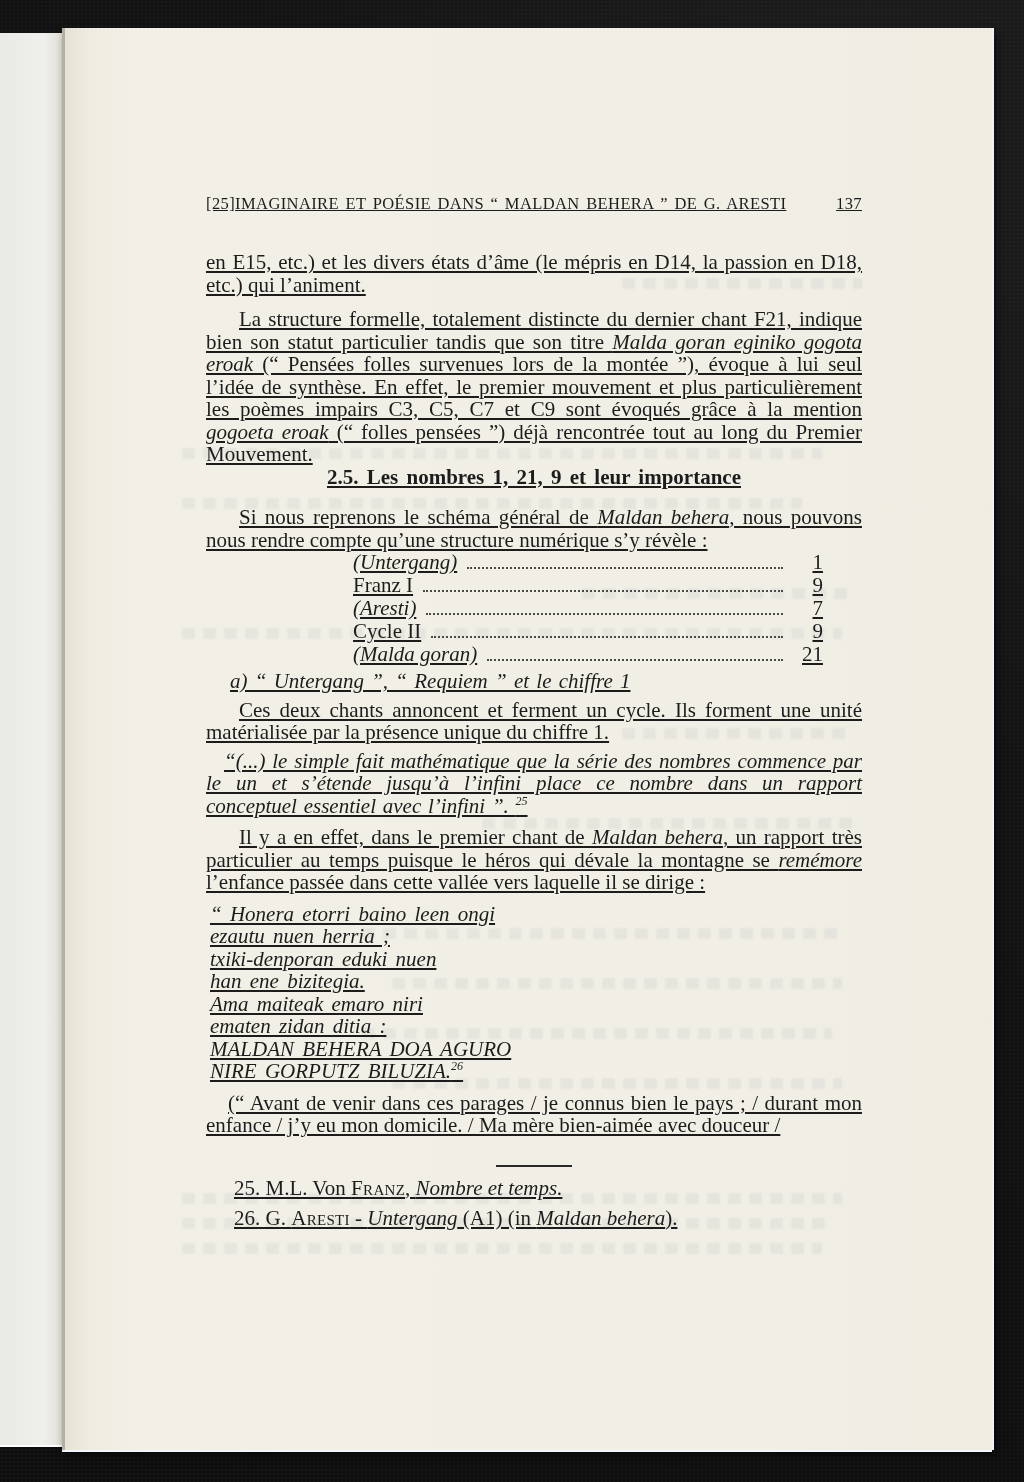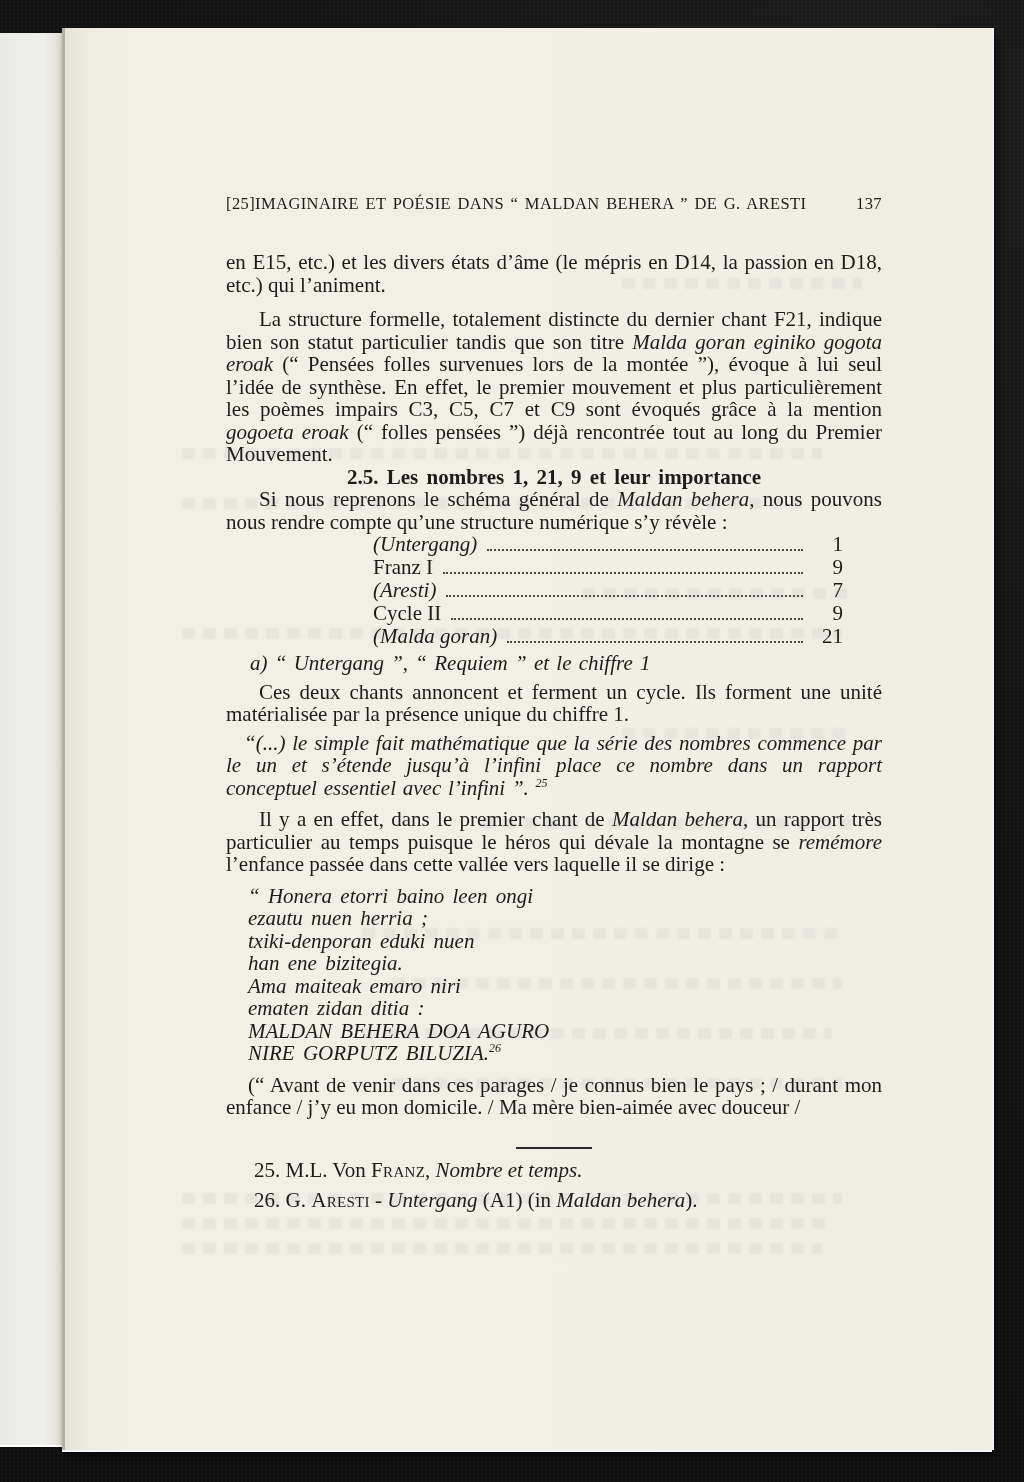--- a/index.html
+++ b/index.html
@@ -14,40 +14,40 @@
   
   .page-under{position:absolute;left:0;top:33px;width:62px;height:1412px;
          background:linear-gradient(90deg,#e9e9e6 0%,#efefec 70%,#e2e0d6 100%);
          box-shadow:0 2px 0 #fff;}
   
   .page{position:absolute;left:62px;top:28px;width:930px;height:1422px;
          background:linear-gradient(90deg,#e4e1d4 0px,#eeece1 26px,#f2f0e6 70px,#f1efe5 75%,#efede2 100%);
          box-shadow:2px 0 0 #eef1fa, 0 2px 0 #f4f6ff, 4px 5px 9px rgba(0,0,0,.65);}
   .page::before{content:"";position:absolute;left:0;top:0;bottom:0;width:3px;
          background:rgba(90,85,70,.35);}
-  .content{position:absolute;left:164px;top:165px;width:656px;font-size:21px;line-height:22.5px;}
+  .content{position:absolute;left:144px;top:165px;width:656px;font-size:21px;line-height:22.5px;text-decoration:underline;}
   .running-header{display:flex;align-items:baseline;font-size:16.5px;letter-spacing:.4px;line-height:22px;}
   .running-header .mid{flex:1;text-align:left;word-spacing:2px;}
   p{margin:0;text-align:justify;}
   .indent{text-indent:33px;}
   .para1{margin-top:36px;}
   .para2{margin-top:12px;}
   .sec-heading{font-weight:bold;text-align:center;word-spacing:3px;}
-  .para3{}
+  .para3{margin-top:18px;}
   .schema{margin:0 0 0 147px;width:470px;line-height:23px;}
   .schema-row{display:flex;align-items:baseline;}
   .schema-label{white-space:nowrap;}
   .leader{flex:1;margin:0 6px 4px 10px;border-bottom:2px dotted #4a4a46;min-width:40px;}
   .schema-value{min-width:34px;text-align:right;}
   .sub-heading{margin-top:4px;font-style:italic;padding-left:24px;text-align:left;word-spacing:2px;}
   .para4{margin-top:6px;}
   .para5{margin-top:8px;}
   .blockquote{margin-top:6px;font-style:italic;text-indent:18px;word-spacing:1.5px;}
   .para6{margin-top:9px;}
-  .poem{margin:9px 0 0 22px;font-style:italic;white-space:pre-line;text-align:left;word-spacing:3px;}
+  .poem{margin:9px 0 0 4px;font-style:italic;white-space:pre-line;text-align:left;word-spacing:3px;}
   .para7{margin-top:9px;text-indent:22px;}
   .fn-rule{margin-top:28px;width:76px;border:0;border-top:2px solid #2a2a2a;}
   .footnotes{margin-top:6px;font-size:21px;line-height:22px;}
   .footnote{margin:8px 0 0 28px;text-align:left;}
   .sc{font-variant:small-caps;letter-spacing:.3px;}
   sup{font-size:12px;line-height:0;}
   
   .ghost{position:absolute;height:11px;filter:blur(1.3px);pointer-events:none;
          background:repeating-linear-gradient(90deg, rgba(105,115,145,.16) 0 13px, rgba(105,115,145,0) 13px 21px);
          opacity:.55;}

